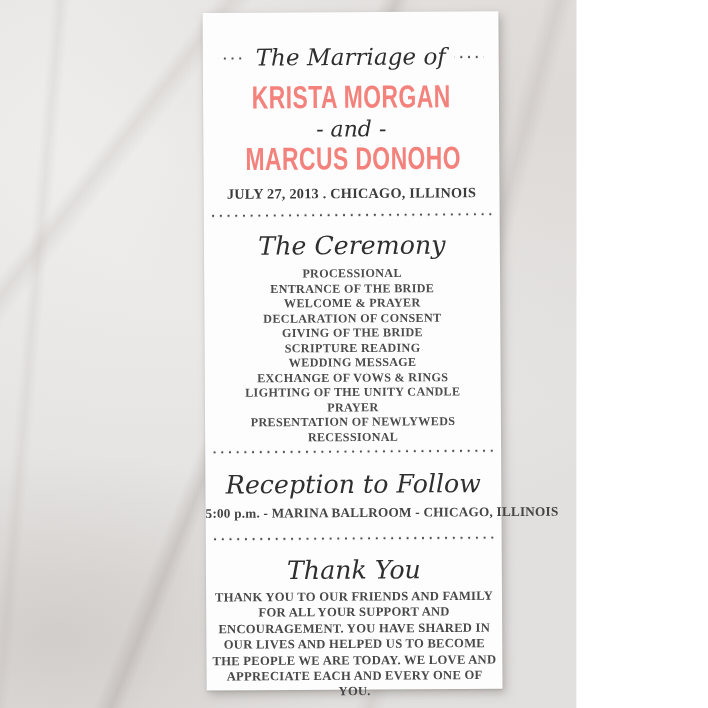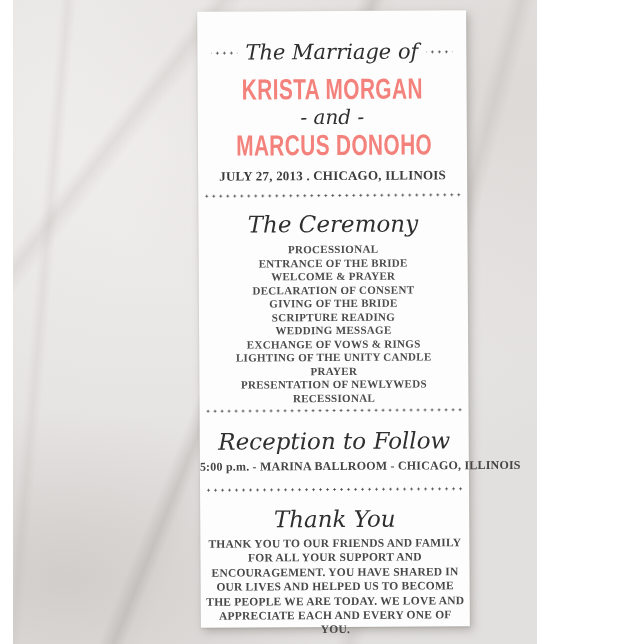--- a/index.html
+++ b/index.html
@@ -10,21 +10,20 @@
     background-color:#e2e0df;
     background-image:
       linear-gradient(112deg, transparent 44%, rgba(158,150,144,0.30) 46%, rgba(200,194,189,0.12) 47.5%, transparent 49.5%),
       linear-gradient(128deg, transparent 19%, rgba(175,168,162,0.22) 20.5%, transparent 22.5%),
       linear-gradient(105deg, transparent 71%, rgba(168,161,155,0.20) 73%, transparent 75%),
       linear-gradient(95deg, transparent 8%, rgba(180,173,167,0.18) 9.5%, transparent 11%),
       radial-gradient(ellipse 420px 260px at 10% 90%, rgba(182,175,168,0.38), transparent 65%),
       radial-gradient(ellipse 700px 450px at 90% 15%, rgba(204,198,193,0.40), transparent 60%),
       radial-gradient(ellipse 900px 600px at 28% 22%, rgba(250,249,248,0.60), transparent 65%);
     font-family:"Liberation Serif", serif;
-    margin-left:13px;
   }
   .card{
     position:absolute;
     left:186px; top:11px;
     width:269px; height:616px;
     background:#fdfdfd;
     box-shadow:3px 4px 9px rgba(140,134,128,0.50), 0 1px 2px rgba(140,134,128,0.35);
     transform:rotate(-0.35deg);
     transform-origin:50% 50%;
     box-sizing:border-box;

